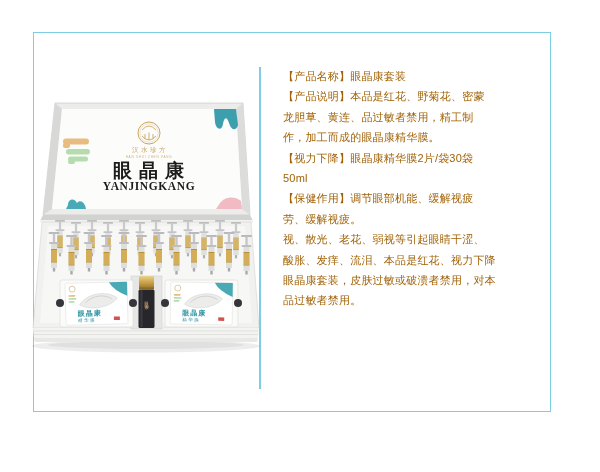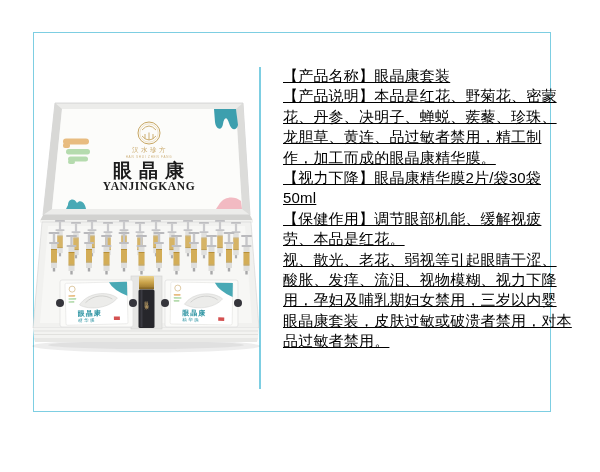--- a/index.html
+++ b/index.html
@@ -9,22 +9,22 @@
   }
   .frame{
     position:absolute;left:33px;top:32px;width:518px;height:380px;
     border:1.5px solid #7dcee2;box-sizing:border-box;background:transparent;
   }
   .divider{
     position:absolute;left:259px;top:67px;width:1.5px;height:322px;background:#7dcee2;
   }
   .photo{position:absolute;left:30px;top:70px;width:230px;height:295px;}
   .desc{
-    position:absolute;left:283px;top:66px;color:#000000;
-    font-size:15px;line-height:20.4px;letter-spacing:0.2px;text-decoration:underline;
+    position:absolute;left:283px;top:66px;color:#a16207;
+    font-size:11px;line-height:20.4px;letter-spacing:0.2px;
   }
   .desc .line{white-space:nowrap;height:20.4px;}
   svg text.cjk-title{font-family:"Liberation Serif",serif;font-weight:bold;}
   svg text.en-title{font-family:"Liberation Serif",serif;font-weight:bold;}
   svg text.gold{font-family:"Liberation Sans",sans-serif;}
   .vtext{writing-mode:vertical-rl;text-orientation:upright;}
 </style>
 </head>
 <body>
 
@@ -385,27 +385,25 @@
         <text x="152.5" y="245.5" font-size="7" font-weight="bold" fill="#2f95a3" letter-spacing="1">眼晶康</text>
         <text x="152.5" y="251.5" font-size="4.5" fill="#2f95a3" letter-spacing="1.5">精华膜</text>
         <rect x="188.5" y="247" width="6" height="3.5" fill="#cc3333" opacity="0.85"></rect>
       </g>
     </svg>
   </div>
 
   <div class="desc">
       <div class="line">【产品名称】眼晶康套装</div>
       <div class="line">【产品说明】本品是红花、野菊花、密蒙</div>
-      <div class="line">花、丹参、决明子、蝉蜕、蒺藜、珍珠、</div>
       <div class="line">龙胆草、黄连、品过敏者禁用，精工制</div>
       <div class="line">作，加工而成的眼晶康精华膜。</div>
       <div class="line">【视力下降】眼晶康精华膜2片/袋30袋</div>
       <div class="line">50ml</div>
       <div class="line">【保健作用】调节眼部机能、缓解视疲</div>
-      <div class="line">劳、本品是红花。</div>
+      <div class="line">劳、缓解视疲。</div>
       <div class="line">视、散光、老花、弱视等引起眼睛干涩、</div>
-      <div class="line">酸胀、发痒、流泪、视物模糊、视力下降</div>
-      <div class="line">用，孕妇及哺乳期妇女禁用，三岁以内婴</div>
+      <div class="line">酸胀、发痒、流泪、本品是红花、视力下降</div>
       <div class="line">眼晶康套装，皮肤过敏或破溃者禁用，对本</div>
       <div class="line">品过敏者禁用。</div>
     </div>
 
 </div>
 
 </body></html>

